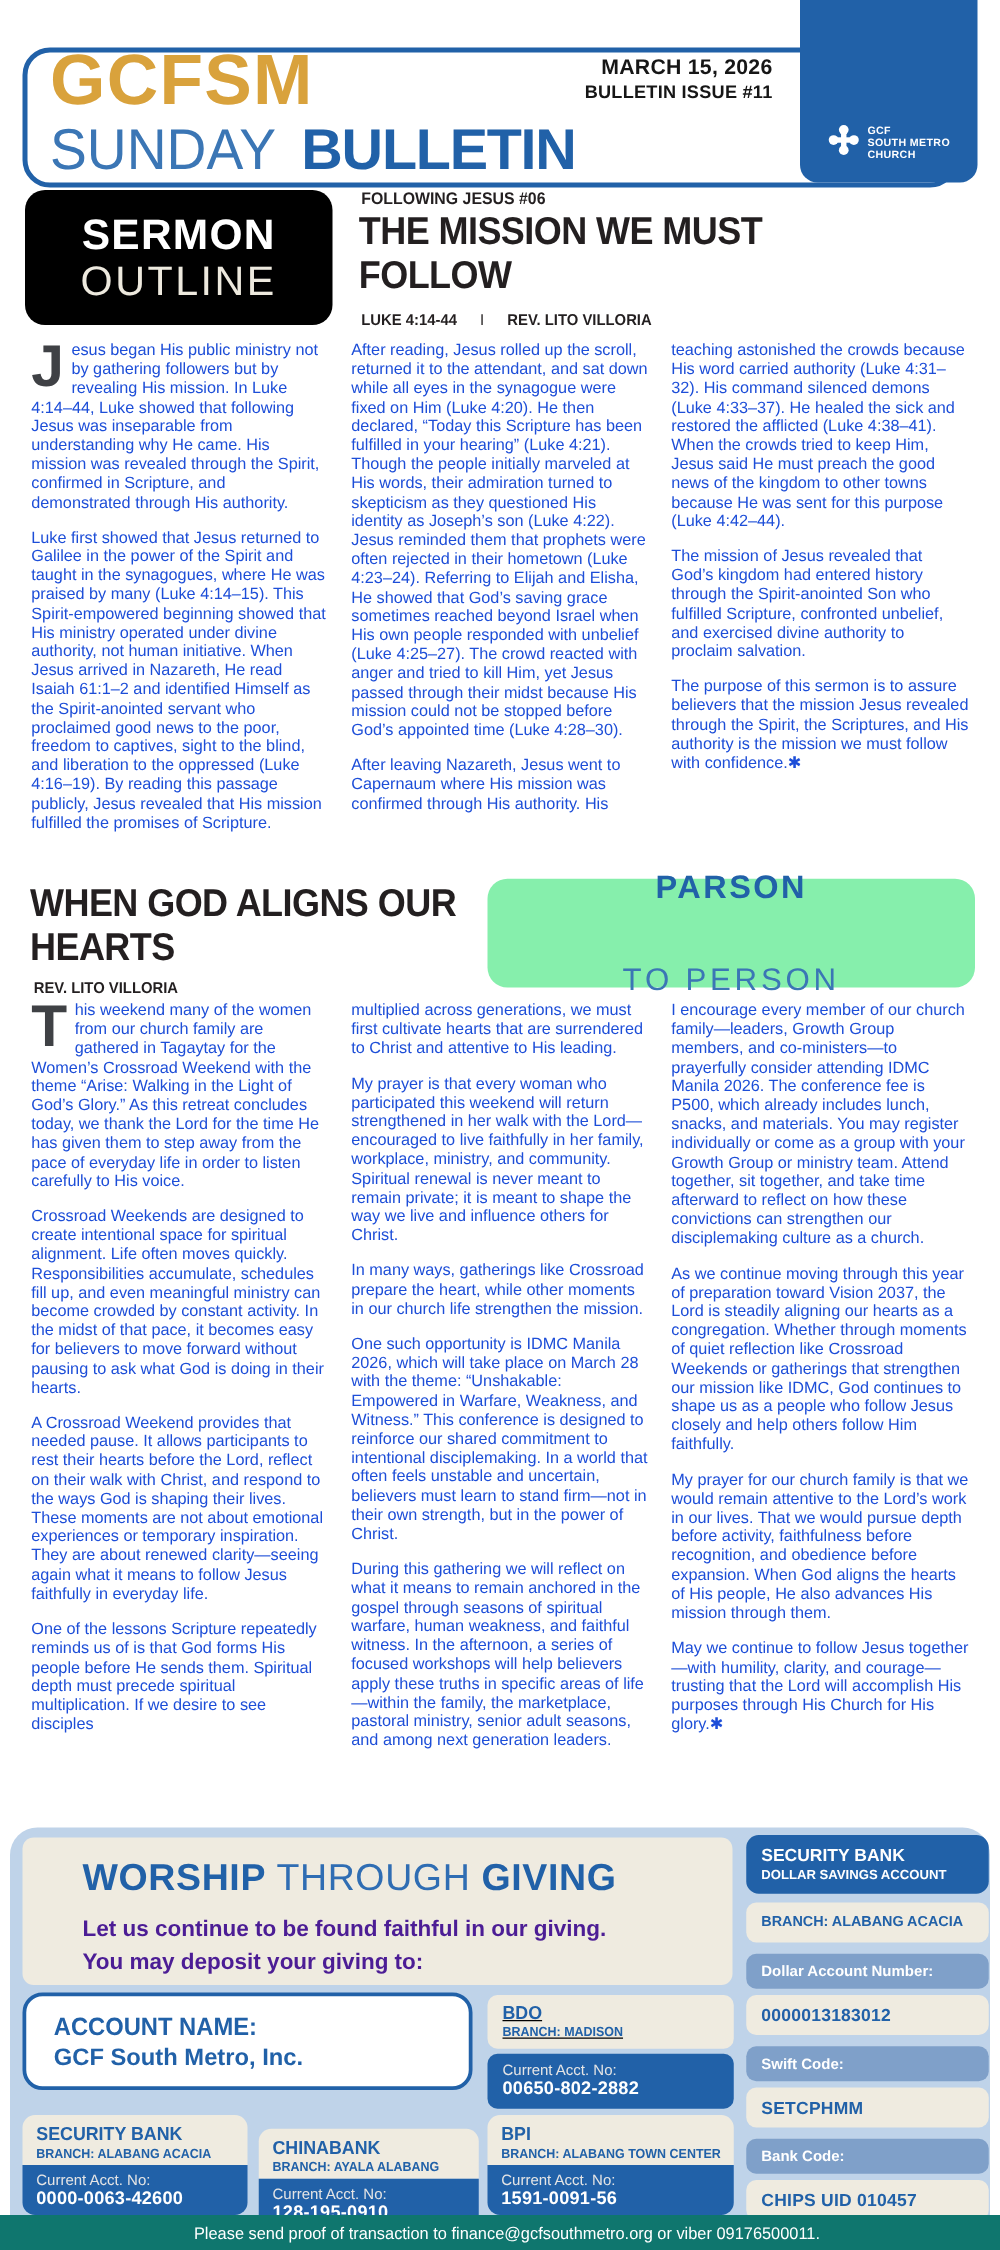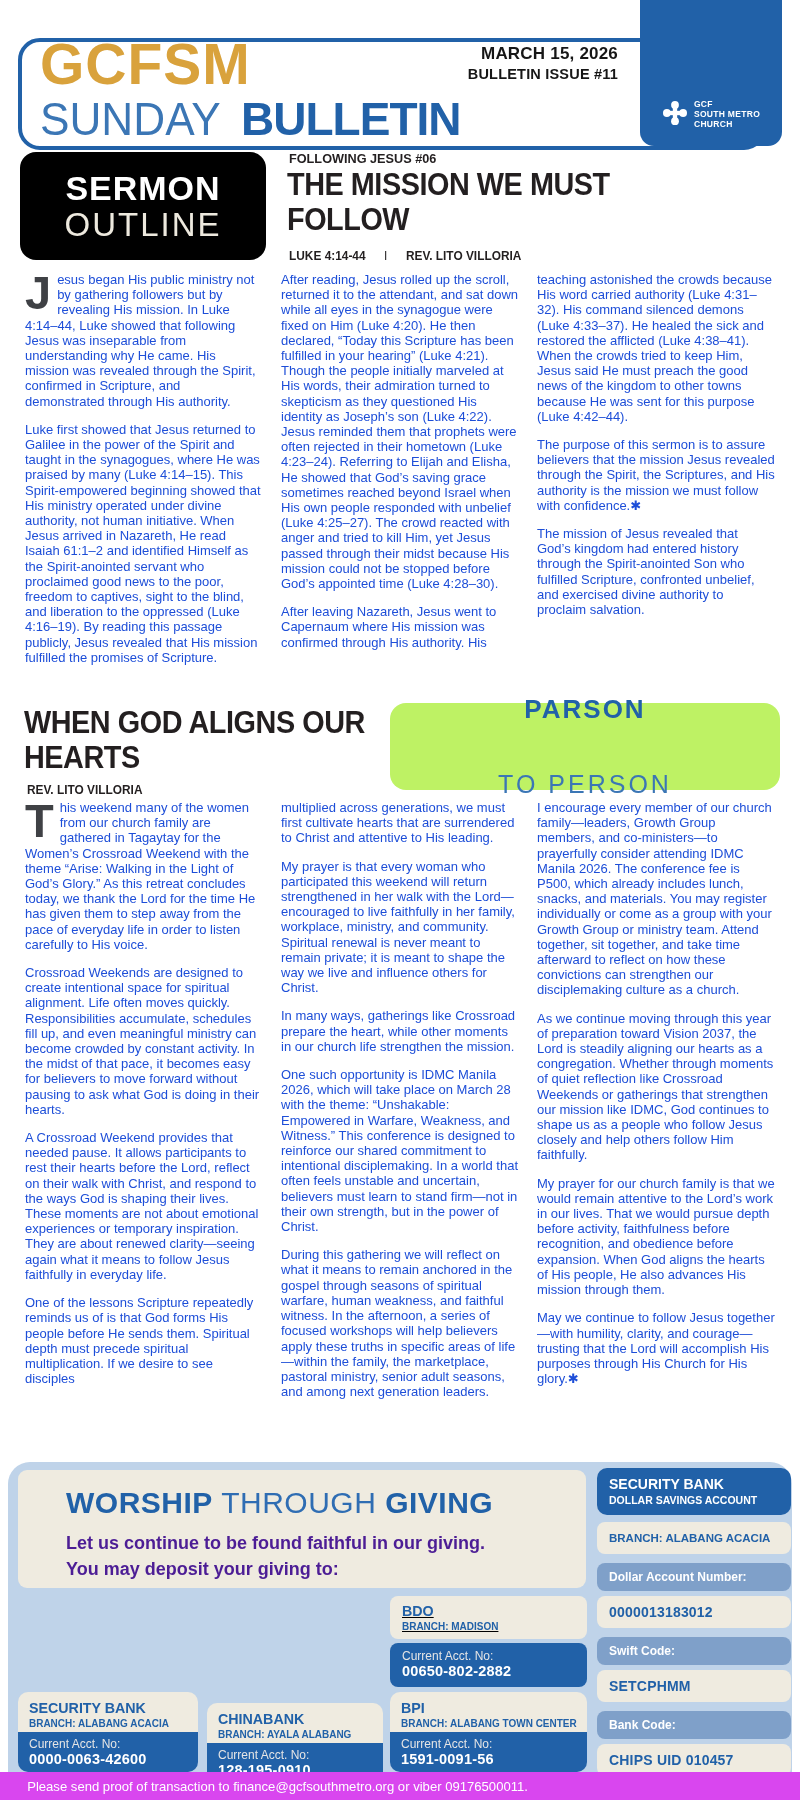--- a/index.html
+++ b/index.html
@@ -41,21 +41,21 @@
   .cols p{margin:0 0 13px 0;}
   .cols-a1{left:25px;top:272px;width:750px;max-height:430px;}
   .cols-a2{left:25px;top:800px;width:750px;max-height:658px;}
   .dropcap::first-letter{float:left;font-size:47px;line-height:37px;font-weight:700;color:#3F4145;padding:2px 6px 0 0;}
 
   
   .a2-title{position:absolute;left:24px;top:706px;width:400px;font-size:31px;font-weight:800;color:#231F20;
             line-height:1.12;letter-spacing:-.5px;transform:scaleX(.93);transform-origin:left top;}
   .a2-byline{position:absolute;left:27px;top:783px;font-size:12.5px;font-weight:700;color:#231F20;
              transform:scaleX(.95);transform-origin:left top;}
-  .parson-box{position:absolute;left:390px;top:703px;width:390px;height:87px;background:#bef264;border-radius:16px;
+  .parson-box{position:absolute;left:390px;top:703px;width:390px;height:87px;background:#86efac;border-radius:16px;
               display:flex;flex-direction:column;align-items:center;justify-content:center;line-height:1;gap:46px;}
   .parson-box .l1{font-size:26px;font-weight:800;color:#2161A8;letter-spacing:2px;}
   .parson-box .l2{font-size:25px;font-weight:400;color:#3B76B5;letter-spacing:3px;margin-top:4px;}
 
   
   .giving-bg{position:absolute;left:8px;top:1462px;width:784px;height:338px;background:#BFD3E9;border-radius:22px 22px 0 0;}
   .worship-box{position:absolute;left:18px;top:1470px;width:568px;height:118px;background:#EFEBE0;border-radius:9px;box-sizing:border-box;padding:16px 0 0 48px;}
   .worship-title{font-size:30px;color:#2161A8;letter-spacing:.5px;white-space:nowrap;}
   .worship-title .b{font-weight:800;}
   .worship-title .t{font-weight:400;color:#2F6DB3;}
@@ -83,21 +83,21 @@
   .card-bpi{left:390px;width:197px;}
 
   .dollar-col{position:absolute;left:597px;top:1468px;width:194px;}
   .dollar-col .hdr{background:#2161A8;border-radius:10px;padding:8px 12px;color:#fff;line-height:1.25;margin-bottom:7px;}
   .dollar-col .hdr .bn{font-size:14px;font-weight:800;}
   .dollar-col .hdr .bt{font-size:10.5px;font-weight:700;}
   .dollar-col .branch{background:#EFEBE0;border-radius:8px;padding:10px 12px;font-size:11.5px;font-weight:700;color:#2161A8;margin-bottom:9px;}
   .dollar-col .lbl{background:#7FA0C9;border-radius:8px;padding:7px 12px;font-size:12px;font-weight:700;color:#fff;margin-bottom:5px;}
   .dollar-col .val{background:#EFEBE0;border-radius:8px;padding:8px 12px;font-size:14px;font-weight:800;color:#2161A8;margin-bottom:9px;letter-spacing:.2px;}
 
-  .footer-bar{position:absolute;left:0;top:1772px;width:800px;height:28px;background:#d946ef;display:flex;align-items:center;}
+  .footer-bar{position:absolute;left:0;top:1772px;width:800px;height:28px;background:#0f766e;display:flex;align-items:center;justify-content:center;}
   .footer-text{color:#fff;font-size:13.5px;font-weight:500;padding-left:28px;transform:scaleX(.97);transform-origin:left center;}
 </style>
 </head>
 <body>
 
 <div class="page">
 
   <div class="header-frame"></div>
   <div class="brand">
     <div class="brand-top">GCFSM</div>
@@ -149,22 +149,22 @@
     <div>
         <p class="dropcap">Jesus began His public ministry not by gathering followers but by revealing His mission. In Luke 4:14–44, Luke showed that following Jesus was inseparable from understanding why He came. His mission was revealed through the Spirit, confirmed in Scripture, and demonstrated through His authority.</p>
         <p>Luke first showed that Jesus returned to Galilee in the power of the Spirit and taught in the synagogues, where He was praised by many (Luke 4:14–15). This Spirit-empowered beginning showed that His ministry operated under divine authority, not human initiative. When Jesus arrived in Nazareth, He read Isaiah 61:1–2 and identified Himself as the Spirit-anointed servant who proclaimed good news to the poor, freedom to captives, sight to the blind, and liberation to the oppressed (Luke 4:16–19). By reading this passage publicly, Jesus revealed that His mission fulfilled the promises of Scripture.</p>
       </div>
     <div>
         <p>After reading, Jesus rolled up the scroll, returned it to the attendant, and sat down while all eyes in the synagogue were fixed on Him (Luke 4:20). He then declared, “Today this Scripture has been fulfilled in your hearing” (Luke 4:21). Though the people initially marveled at His words, their admiration turned to skepticism as they questioned His identity as Joseph’s son (Luke 4:22). Jesus reminded them that prophets were often rejected in their hometown (Luke 4:23–24). Referring to Elijah and Elisha, He showed that God’s saving grace sometimes reached beyond Israel when His own people responded with unbelief (Luke 4:25–27). The crowd reacted with anger and tried to kill Him, yet Jesus passed through their midst because His mission could not be stopped before God’s appointed time (Luke 4:28–30).</p>
         <p>After leaving Nazareth, Jesus went to Capernaum where His mission was confirmed through His authority. His</p>
       </div>
     <div>
         <p>teaching astonished the crowds because His word carried authority (Luke 4:31–32). His command silenced demons (Luke 4:33–37). He healed the sick and restored the afflicted (Luke 4:38–41). When the crowds tried to keep Him, Jesus said He must preach the good news of the kingdom to other towns because He was sent for this purpose (Luke 4:42–44).</p>
+        <p>The mission of Jesus revealed that God’s kingdom had entered history through the Spirit-anointed Son who fulfilled Scripture, confronted unbelief, and exercised divine authority to proclaim salvation.</p>
         <p>The purpose of this sermon is to assure believers that the mission Jesus revealed through the Spirit, the Scriptures, and His authority is the mission we must follow with confidence.✱</p>
-        <p>The mission of Jesus revealed that God’s kingdom had entered history through the Spirit-anointed Son who fulfilled Scripture, confronted unbelief, and exercised divine authority to proclaim salvation.</p>
       </div>
   </div>
 
   <div class="a2-title">WHEN GOD ALIGNS OUR HEARTS</div>
   <div class="a2-byline">REV. LITO VILLORIA</div>
   <div class="parson-box">
     <div class="l1">PARSON</div>
     <div class="l2">TO PERSON</div>
   </div>
 
@@ -194,20 +194,24 @@
 
   <div class="worship-box">
     <div class="worship-title">
       <span class="b">WORSHIP</span>
       <span class="t">THROUGH</span>
       <span class="b">GIVING</span>
     </div>
     <div class="worship-sub">Let us continue to be found faithful in our giving. You may deposit your giving to:</div>
   </div>
 
+  <div class="acct-box">
+    <div class="acct-label">ACCOUNT NAME:</div>
+    <div class="acct-name">GCF South Metro, Inc.</div>
+  </div>
 
   <div class="bdo-card">
     <div class="top">
       <div class="bank-name">BDO</div>
       <div class="bank-branch">BRANCH: MADISON</div>
     </div>
     <div class="bottom">
       <div class="acct-no-label">Current Acct. No:</div>
       <div class="acct-no">00650-802-2882</div>
     </div>

